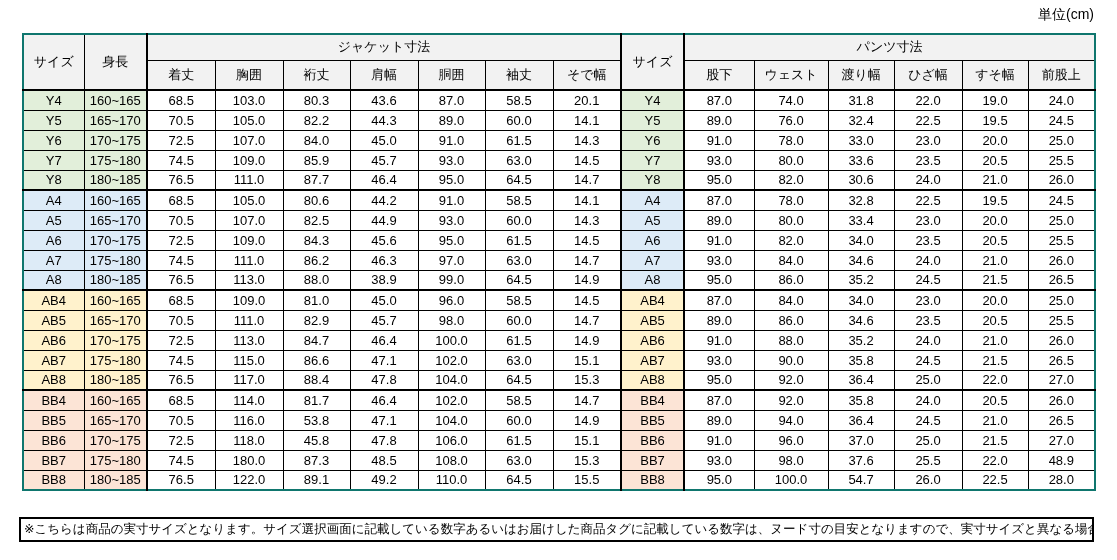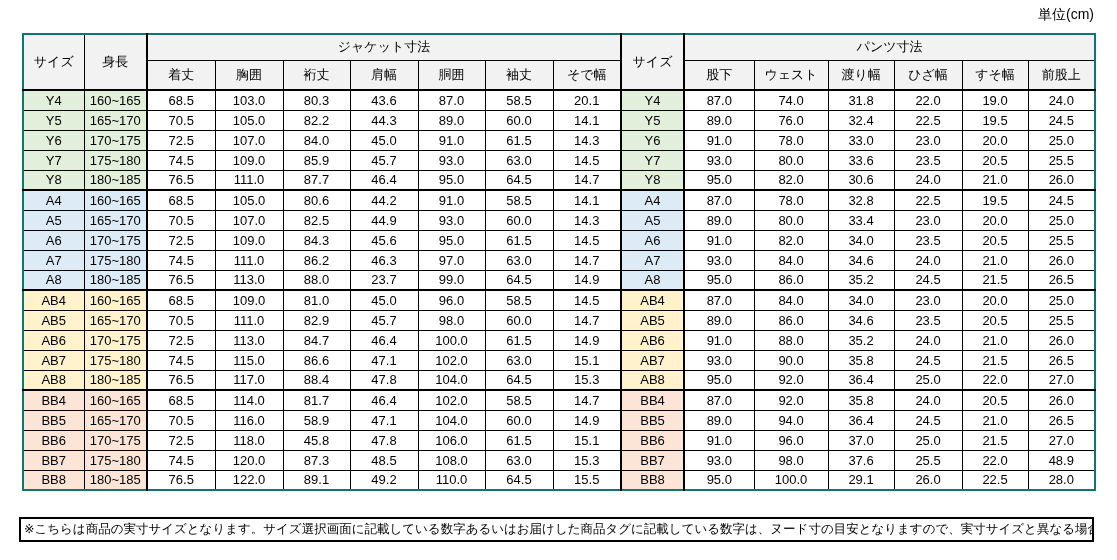--- a/index.html
+++ b/index.html
@@ -243,21 +243,21 @@
         <td>24.0</td>
         <td>21.0</td>
         <td>26.0</td>
       </tr>
       <tr>
         <td style="background: rgb(221, 235, 247);">A8</td>
         <td style="background: rgb(221, 235, 247);">180~185</td>
         <td class="bL">76.5</td>
         <td>113.0</td>
         <td>88.0</td>
-        <td>23.7</td>
+        <td>38.9</td>
         <td>99.0</td>
         <td>64.5</td>
         <td class="bR">14.9</td>
         <td class="bL bR" style="background: rgb(221, 235, 247);">A8</td>
         <td>95.0</td>
         <td>86.0</td>
         <td>35.2</td>
         <td>24.5</td>
         <td>21.5</td>
         <td>26.5</td>
@@ -368,21 +368,21 @@
         <td>35.8</td>
         <td>24.0</td>
         <td>20.5</td>
         <td>26.0</td>
       </tr>
       <tr>
         <td style="background: rgb(252, 228, 214);">BB5</td>
         <td style="background: rgb(252, 228, 214);">165~170</td>
         <td class="bL">70.5</td>
         <td>116.0</td>
-        <td>58.9</td>
+        <td>53.8</td>
         <td>47.1</td>
         <td>104.0</td>
         <td>60.0</td>
         <td class="bR">14.9</td>
         <td class="bL bR" style="background: rgb(252, 228, 214);">BB5</td>
         <td>89.0</td>
         <td>94.0</td>
         <td>36.4</td>
         <td>24.5</td>
         <td>21.0</td>
@@ -403,21 +403,21 @@
         <td>96.0</td>
         <td>37.0</td>
         <td>25.0</td>
         <td>21.5</td>
         <td>27.0</td>
       </tr>
       <tr>
         <td style="background: rgb(252, 228, 214);">BB7</td>
         <td style="background: rgb(252, 228, 214);">175~180</td>
         <td class="bL">74.5</td>
-        <td>120.0</td>
+        <td>180.0</td>
         <td>87.3</td>
         <td>48.5</td>
         <td>108.0</td>
         <td>63.0</td>
         <td class="bR">15.3</td>
         <td class="bL bR" style="background: rgb(252, 228, 214);">BB7</td>
         <td>93.0</td>
         <td>98.0</td>
         <td>37.6</td>
         <td>25.5</td>
@@ -430,21 +430,21 @@
         <td class="bL">76.5</td>
         <td>122.0</td>
         <td>89.1</td>
         <td>49.2</td>
         <td>110.0</td>
         <td>64.5</td>
         <td class="bR">15.5</td>
         <td class="bL bR" style="background: rgb(252, 228, 214);">BB8</td>
         <td>95.0</td>
         <td>100.0</td>
-        <td>29.1</td>
+        <td>54.7</td>
         <td>26.0</td>
         <td>22.5</td>
         <td>28.0</td>
       </tr>
     </tbody>
 </table>
 
 <div class="note">※こちらは商品の実寸サイズとなります。サイズ選択画面に記載している数字あるいはお届けした商品タグに記載している数字は、ヌード寸の目安となりますので、実寸サイズと異なる場合がございます。</div>
 
 </body></html>

